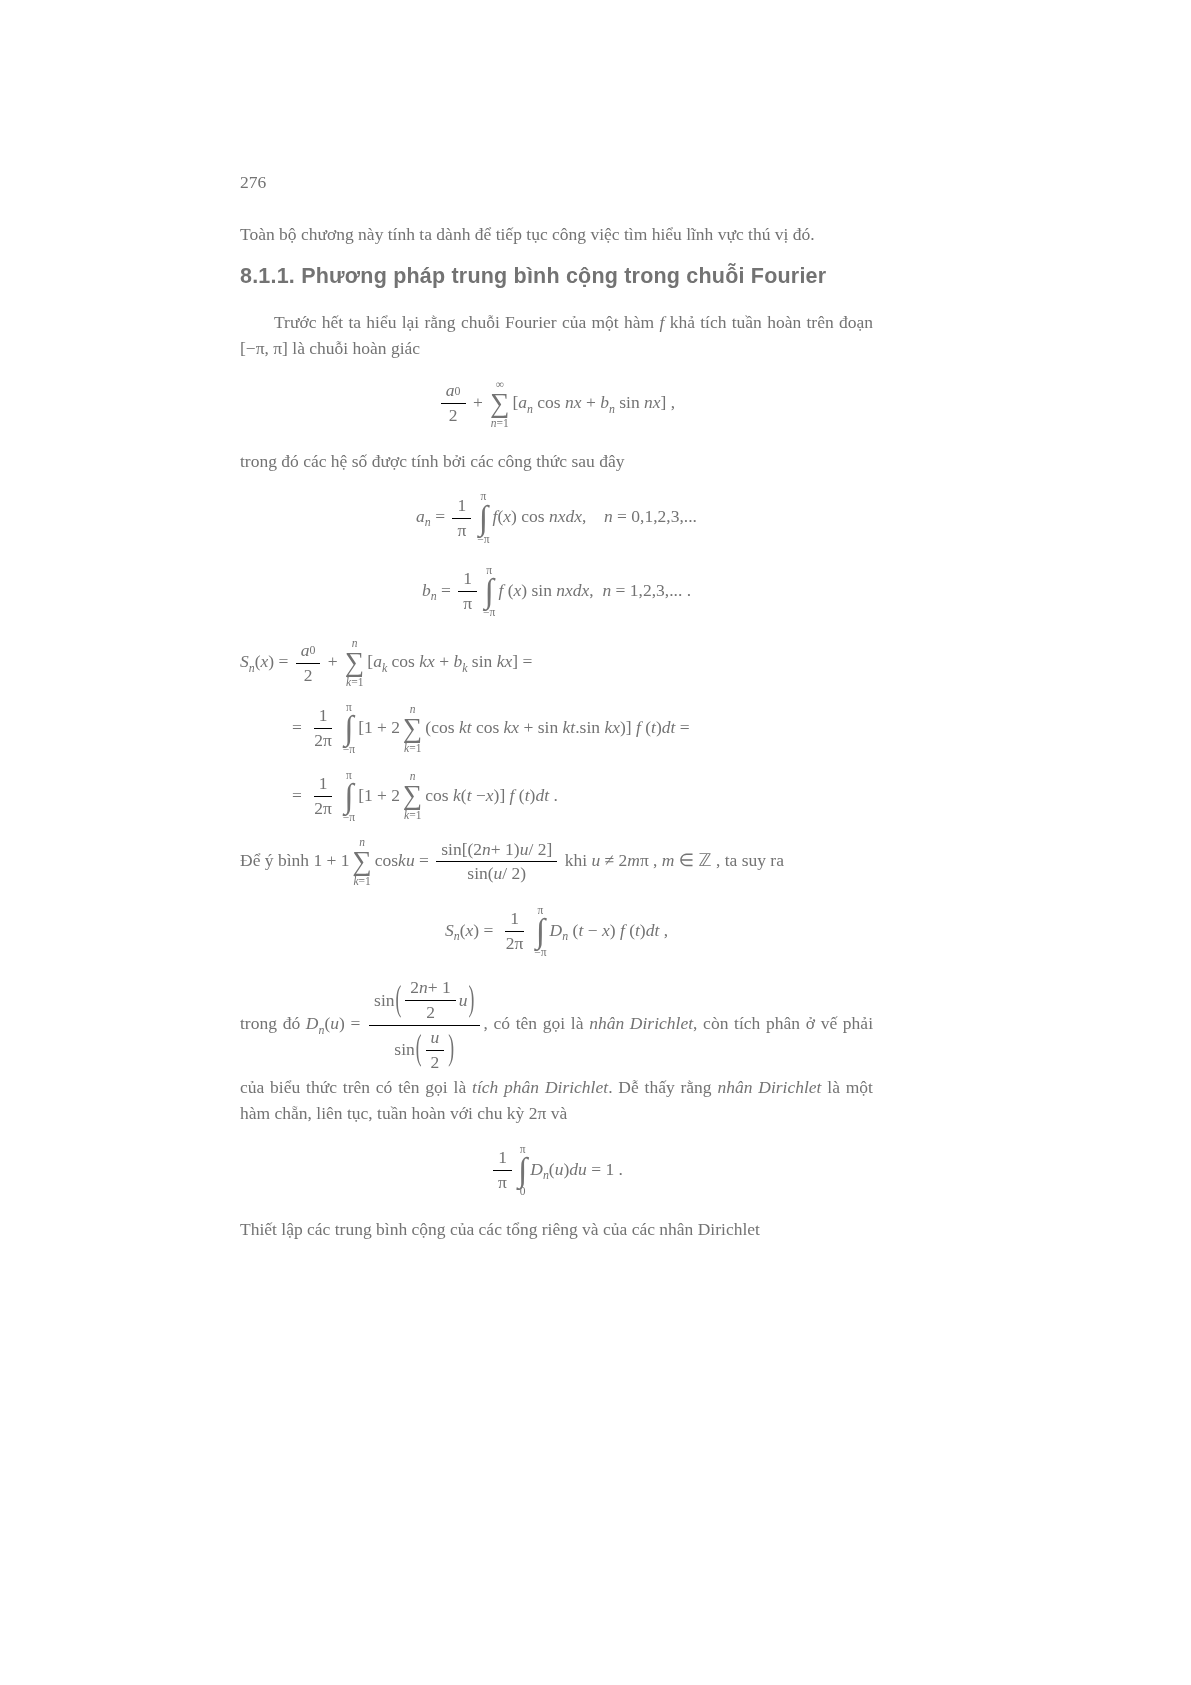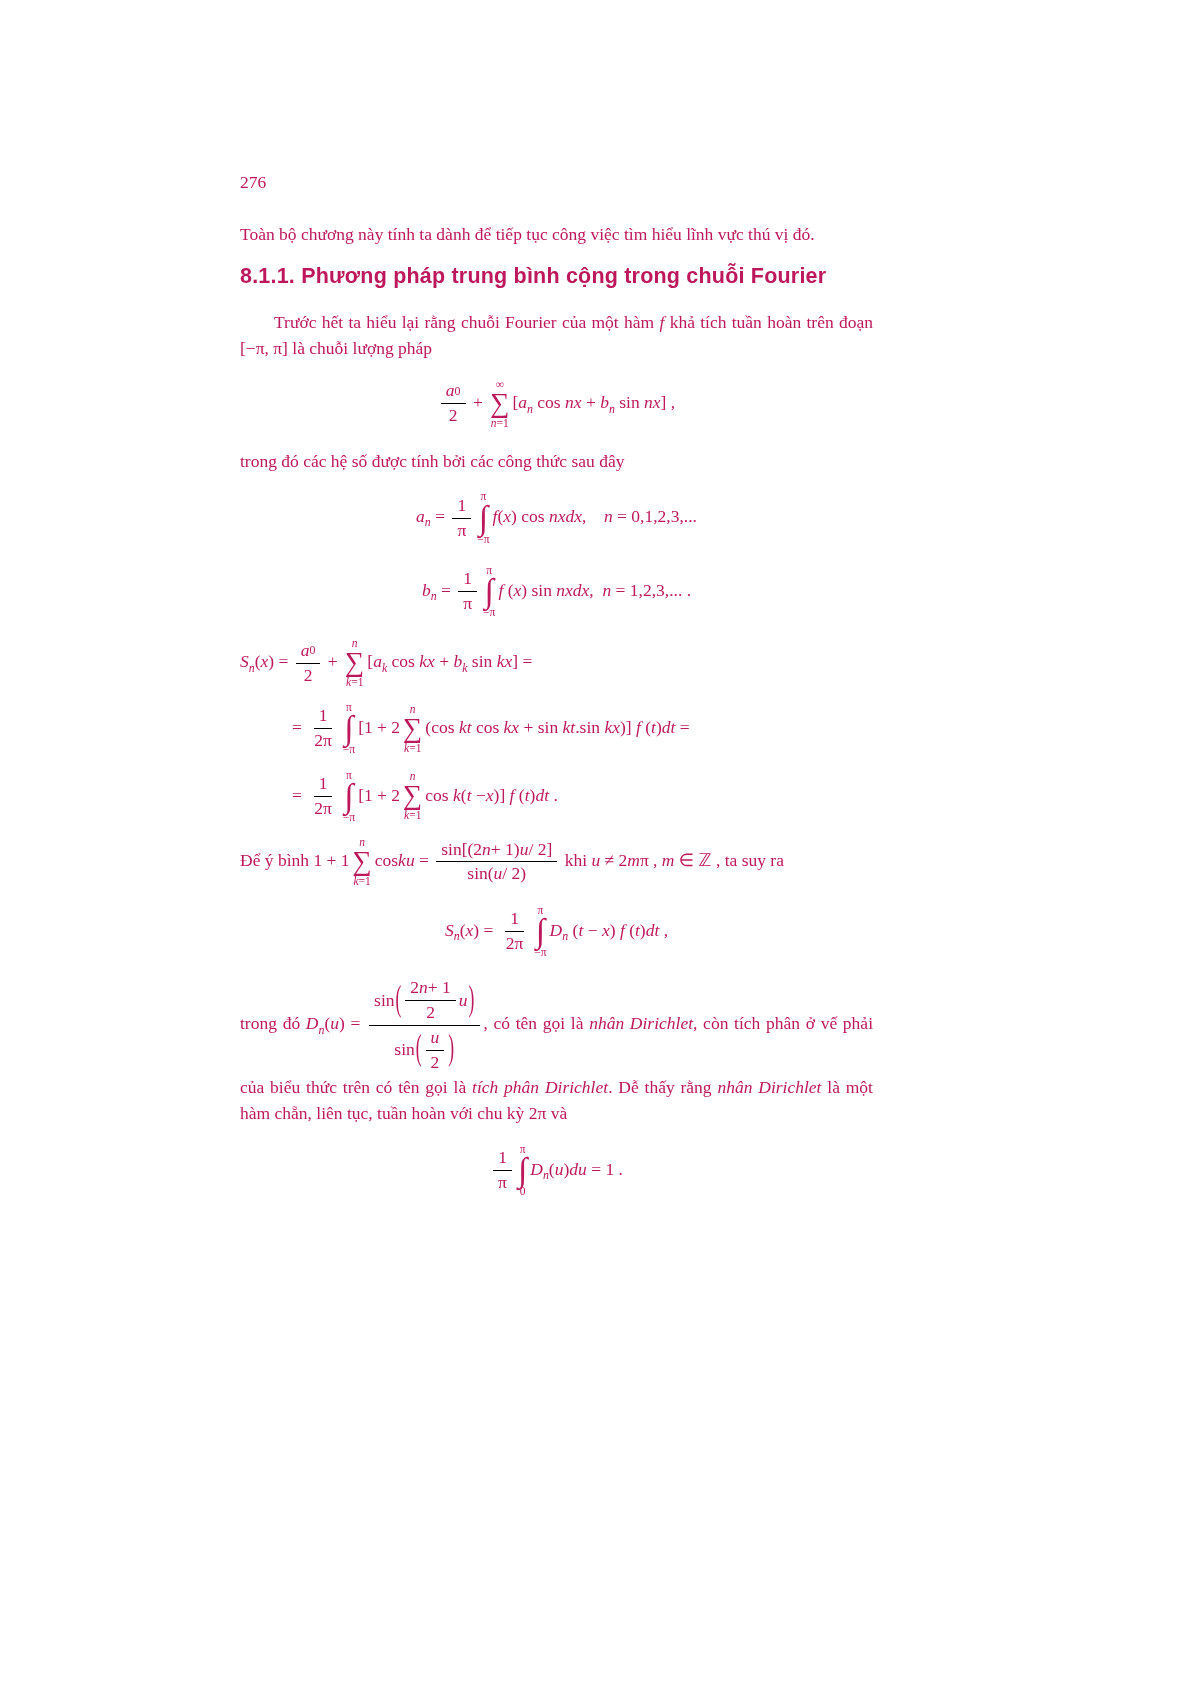--- a/index.html
+++ b/index.html
@@ -5,21 +5,21 @@
   html, body { margin:0; padding:0; background:#ffffff; }
   .page {
     position:relative;
     width:1191px; height:1406px;
     margin:0 auto;
     background:#ffffff;
     box-sizing:border-box;
     padding:172px 318px 0 240px;
     font-family:"Liberation Serif", serif;
     font-size:17.5px;
-    color:#be185d;
+    color:#737373;
     overflow:hidden;
   }
   .page-number { margin-bottom:28px; }
   .para { text-align:justify; line-height:1.52; margin:0 0 10px; }
   .indent { text-indent:34px; }
   .heading {
     font-family:"Liberation Sans", sans-serif;
     font-weight:700;
     font-size:21.5px;
     letter-spacing:0.2px;
@@ -61,21 +61,21 @@
 <body>
 
 <div class="page">
 
   <div class="page-number">276</div>
 
   <p class="para">Toàn bộ chương này tính ta dành để tiếp tục công việc tìm hiểu lĩnh vực thú vị đó.</p>
 
   <h2 class="heading">8.1.1. Phương pháp trung bình cộng trong chuỗi Fourier</h2>
 
-  <p class="para indent math"><span>Trước hết ta hiểu lại rằng chuỗi Fourier của một hàm  </span><span class="it">f</span><span>  khả tích tuần hoàn trên đoạn </span><span>[−π, π]</span><span>  là chuỗi lượng pháp</span></p>
+  <p class="para indent math"><span>Trước hết ta hiểu lại rằng chuỗi Fourier của một hàm  </span><span class="it">f</span><span>  khả tích tuần hoàn trên đoạn </span><span>[−π, π]</span><span>  là chuỗi hoàn giác</span></p>
 
   <div class="eq math"><span class="frac">
         <span class="num">
           <span class="it">a</span>
           <sub>0</sub>
         </span>
         <span class="den">
           <span>2</span>
         </span>
       </span><span> + </span><span class="bigop sum">
@@ -231,16 +231,17 @@
         </span>
         <span class="den">
           <span>π</span>
         </span>
       </span><span class="bigop int">
         <span class="lim"><span>π</span></span>
         <span class="glyph">∫</span>
         <span class="lim"><span>0</span></span>
       </span><span class="it">D</span><sub class="it">n</sub><span>(</span><span class="it">u</span><span>)</span><span class="it">du</span><span> = 1 .</span></div>
 
+  <p class="para">Thiết lập các trung bình cộng của các tổng riêng và của các nhân Dirichlet</p>
 
   <div class="bottom-rule"></div>
 
 </div>
 
 </body></html>

